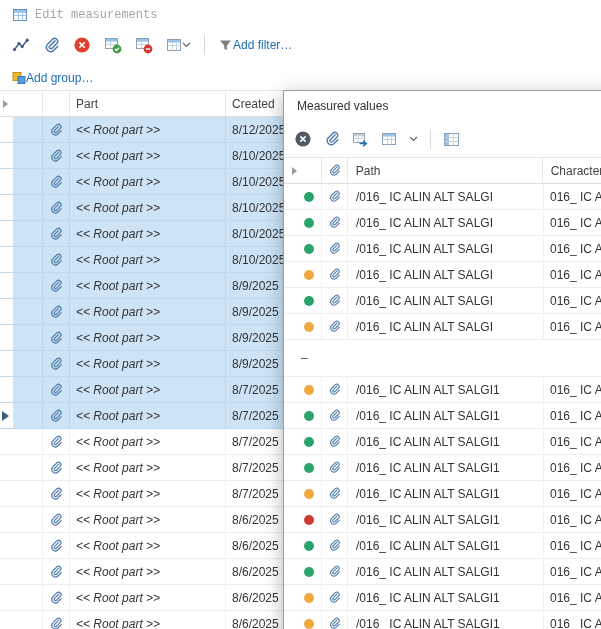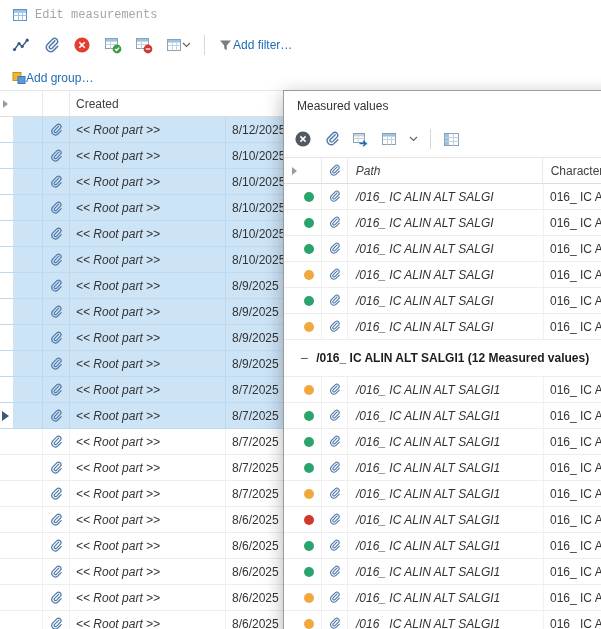--- a/index.html
+++ b/index.html
@@ -41,21 +41,21 @@
 
   
   .popup{position:absolute;left:283px;top:90px;width:340px;height:560px;background:#fff;
     border:1px solid #9c9c9c;box-shadow:0 5px 18px rgba(0,0,0,.30);z-index:5;display:flex;flex-direction:column;}
   .popup-title{height:30px;display:flex;align-items:center;padding:0 13px;color:#333;flex:none;}
   .popup-toolbar{height:36px;display:flex;align-items:center;gap:12px;padding:0 10px;flex:none;color:#333;}
   .phead{display:flex;height:27px;box-sizing:border-box;border-top:1px solid #e6e6e6;border-bottom:1px solid #dedede;color:#414141;align-items:stretch;flex:none;}
   .p-gutter{width:12px;padding-left:3px;border-right:none !important;}
   .p-dot{width:26px;justify-content:center;padding-left:0 !important;}
   .p-clip{width:26px;justify-content:center;padding-left:0 !important;}
-  .p-path{width:196px;font-style:italic;}
+  .p-path{width:196px;}
   .p-char{flex:1;border-right:none !important;}
   .phead .th{padding-left:8px;}
   .prow{display:flex;height:26px;box-sizing:border-box;border-bottom:1px solid #ededed;align-items:stretch;flex:none;}
   .prow .cell{display:flex;align-items:center;box-sizing:border-box;border-right:1px solid #f1f1f1;overflow:hidden;white-space:nowrap;padding-left:8px;}
   .prow .cell.p-char{padding-left:6px;}
   .dot{width:10px;height:10px;border-radius:50%;background:#ccc;}
   .group-row{height:36px;display:flex;align-items:center;gap:8px;padding-left:16px;border-bottom:1px solid #ededed;font-weight:bold;color:#1d1d1d;flex:none;}
   .collapse-glyph{color:#555;font-weight:normal;font-size:14px;line-height:1;}
 </style>
 </head>
@@ -158,20 +158,21 @@
   </button>
 </div>
 
 <div class="table">
   <div class="thead">
     <div class="th w-gutter">
         <span class="corner-tri"></span>
       </div>
     <div class="th w-a"></div>
     <div class="th w-clip"></div>
+    <div class="th w-part">Part</div>
     <div class="th w-created">Created</div>
   </div>
 
   <div class="mrow selected">
       <div class="cell w-gutter"></div>
       <div class="cell w-a"></div>
       <div class="cell w-clip">
         <span class="clip-icon">
           <svg width="14" height="14" viewBox="0 0 14 14">
             <path d="M9.8 3.2 5.6 7.4a1.3 1.3 0 1 0 1.9 1.9l4-4.1a2.5 2.5 0 0 0-3.5-3.5L3.6 6.1a3.6 3.6 0 0 0 5 5.1l3.6-3.6" stroke="currentColor" stroke-width="1.2" fill="none" stroke-linecap="round"></path>
@@ -593,21 +594,20 @@
             <path d="M9.8 3.2 5.6 7.4a1.3 1.3 0 1 0 1.9 1.9l4-4.1a2.5 2.5 0 0 0-3.5-3.5L3.6 6.1a3.6 3.6 0 0 0 5 5.1l3.6-3.6" stroke="currentColor" stroke-width="1.2" fill="none" stroke-linecap="round"></path>
           </svg>
         </span>
       </div>
       <div class="cell p-path">/016_ IC ALIN ALT SALGI</div>
       <div class="cell p-char">016_ IC A</div>
     </div>
 
   <div class="group-row">
     <span class="collapse-glyph">−</span>
-    <span>/016_ IC ALIN ALT SALGI1 (12 Measured values)</span>
   </div>
 
   <div class="prow">
       <div class="cell p-gutter"></div>
       <div class="cell p-dot">
         <span class="dot" style="background: rgb(239, 169, 63);"></span>
       </div>
       <div class="cell p-clip">
         <span class="clip-icon">
           <svg width="13" height="13" viewBox="0 0 14 14">

